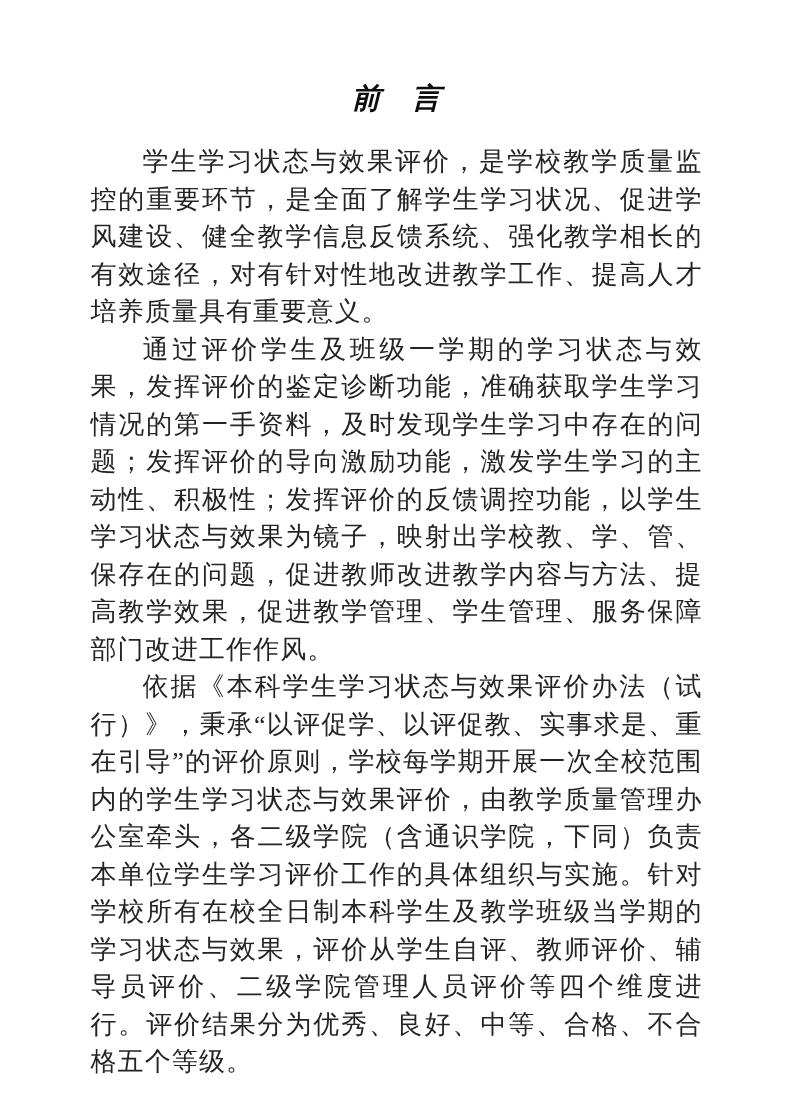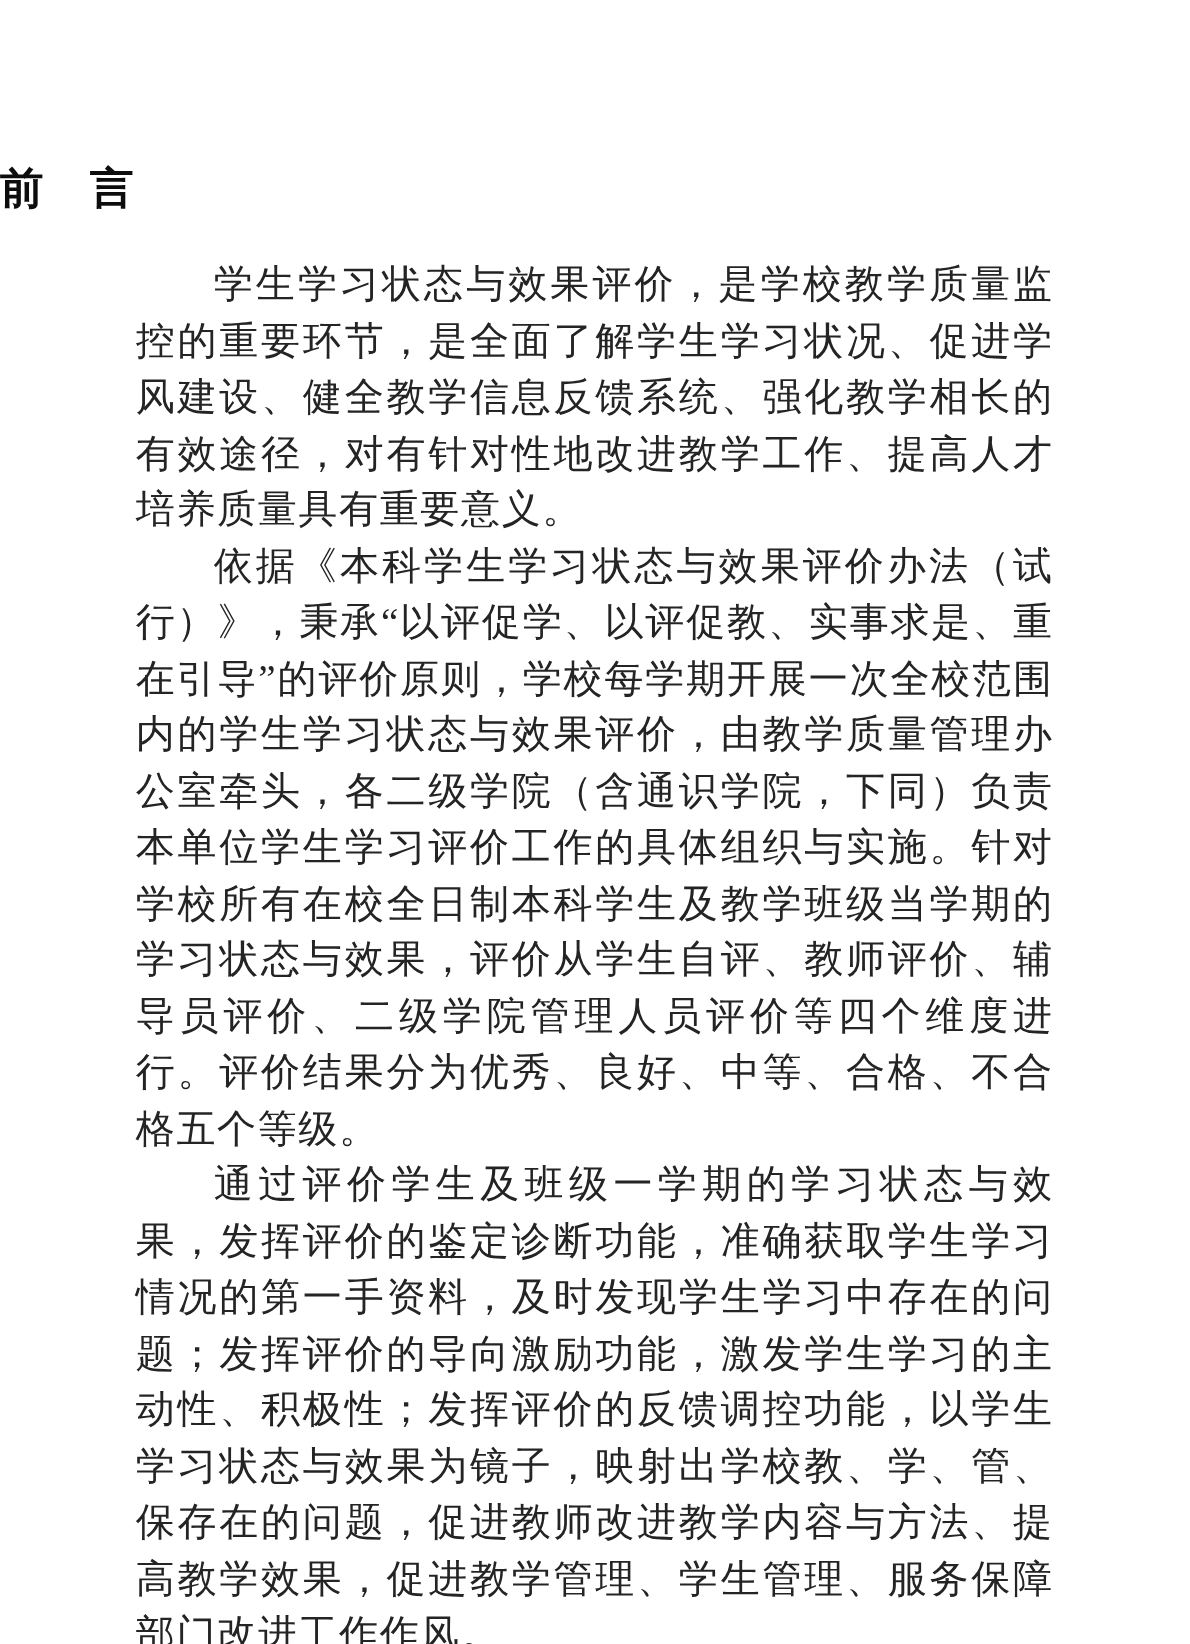--- a/index.html
+++ b/index.html
@@ -11,27 +11,29 @@
     position: relative;
     width: 793px;
     height: 1096px;
     margin: 0 auto;
     background: #ffffff;
     overflow: hidden;
     box-sizing: border-box;
   }
   .doc-title {
     margin: 0;
-    padding-top: 106px;
+    padding-top: 78px;
+    text-align: center;
     font-family: "Liberation Sans", "DejaVu Sans", sans-serif;
     font-weight: 700;
     font-size: 29px;
     line-height: 40px;
     color: #0d0d0d;
     letter-spacing: 1px;
+    font-style: italic;
   }
   .doc-body {
     width: 612px;
     margin: 25px auto 0 auto;
     font-family: "Liberation Serif", "DejaVu Serif", serif;
     font-size: 26px;
     line-height: 37.5px;
     letter-spacing: 1.1px;
     color: #242424;
     text-align: justify;
@@ -42,16 +44,16 @@
     text-indent: 2em;
   }
 </style>
 </head>
 <body>
 
 <div class="page">
   <h1 class="doc-title">前　言</h1>
   <div class="doc-body">
     <p>学生学习状态与效果评价，是学校教学质量监控的重要环节，是全面了解学生学习状况、促进学风建设、健全教学信息反馈系统、强化教学相长的有效途径，对有针对性地改进教学工作、提高人才培养质量具有重要意义。</p>
+    <p>通过评价学生及班级一学期的学习状态与效果，发挥评价的鉴定诊断功能，准确获取学生学习情况的第一手资料，及时发现学生学习中存在的问题；发挥评价的导向激励功能，激发学生学习的主动性、积极性；发挥评价的反馈调控功能，以学生学习状态与效果为镜子，映射出学校教、学、管、保存在的问题，促进教师改进教学内容与方法、提高教学效果，促进教学管理、学生管理、服务保障部门改进工作作风。</p>
     <p>依据《本科学生学习状态与效果评价办法（试行）》，秉承“以评促学、以评促教、实事求是、重在引导”的评价原则，学校每学期开展一次全校范围内的学生学习状态与效果评价，由教学质量管理办公室牵头，各二级学院（含通识学院，下同）负责本单位学生学习评价工作的具体组织与实施。针对学校所有在校全日制本科学生及教学班级当学期的学习状态与效果，评价从学生自评、教师评价、辅导员评价、二级学院管理人员评价等四个维度进行。评价结果分为优秀、良好、中等、合格、不合格五个等级。</p>
-    <p>通过评价学生及班级一学期的学习状态与效果，发挥评价的鉴定诊断功能，准确获取学生学习情况的第一手资料，及时发现学生学习中存在的问题；发挥评价的导向激励功能，激发学生学习的主动性、积极性；发挥评价的反馈调控功能，以学生学习状态与效果为镜子，映射出学校教、学、管、保存在的问题，促进教师改进教学内容与方法、提高教学效果，促进教学管理、学生管理、服务保障部门改进工作作风。</p>
   </div>
 </div>
 
 </body></html>

